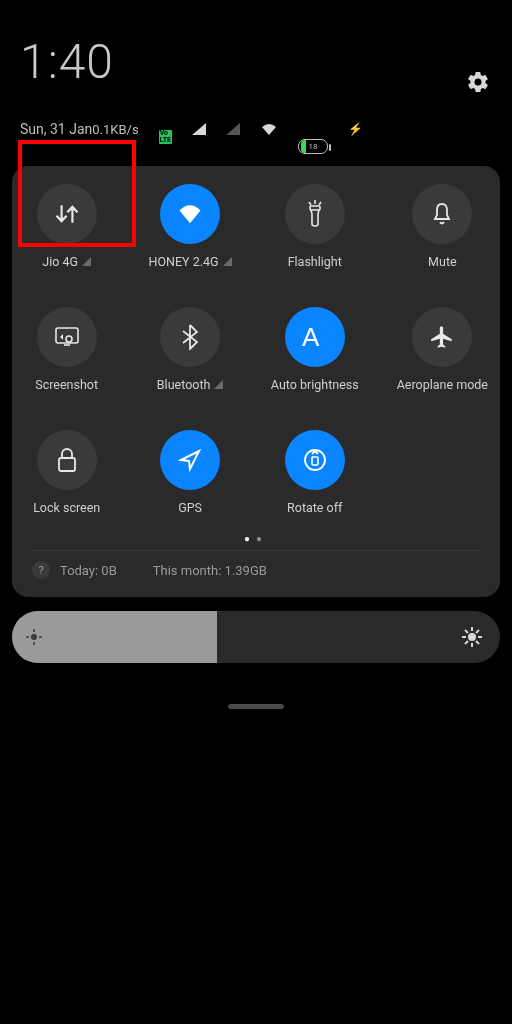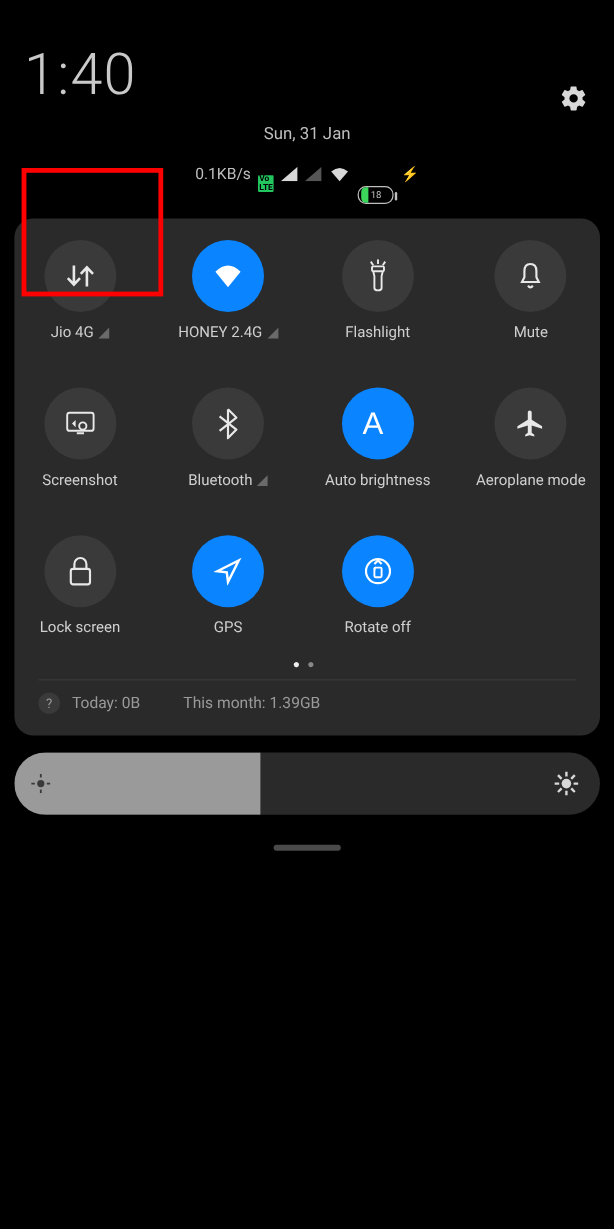--- a/index.html
+++ b/index.html
@@ -29,26 +29,25 @@
     width: 24px;
     height: 24px;
   }
   .row2 {
     display: flex;
     justify-content: flex-start;
     align-items: center;
     padding: 12px 20px 8px 20px;
     font-size: 14px;
     color: #bfbfbf;
-    flex-direction: column;
   }
   .status-right {
     display: flex;
     align-items: center;
-    gap: 6px;
+    gap: 20px;
     font-size: 13px;
   }
   .panel {
     margin: 4px 12px 0 12px;
     background: #2a2a2a;
     border-radius: 16px;
     padding: 14px 6px 14px 6px;
   }
   .tiles {
     display: grid;

